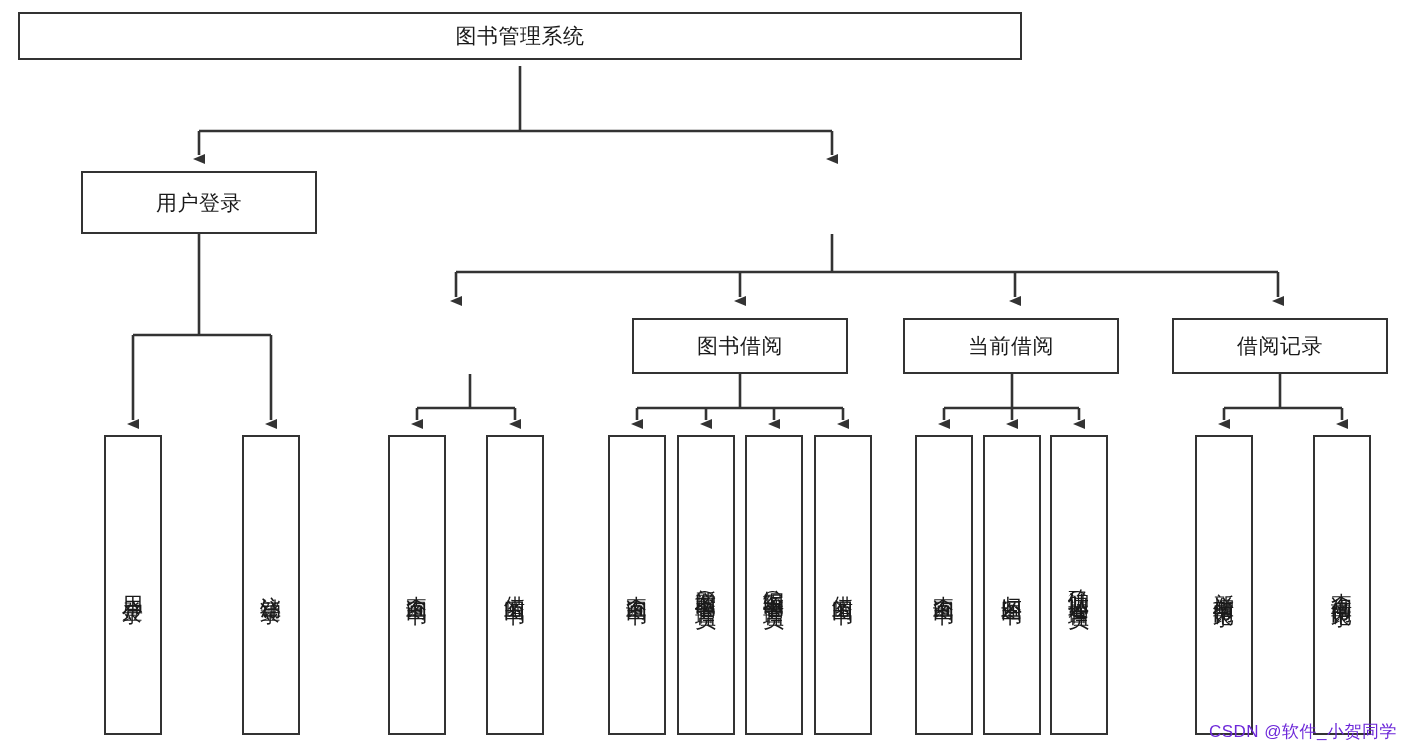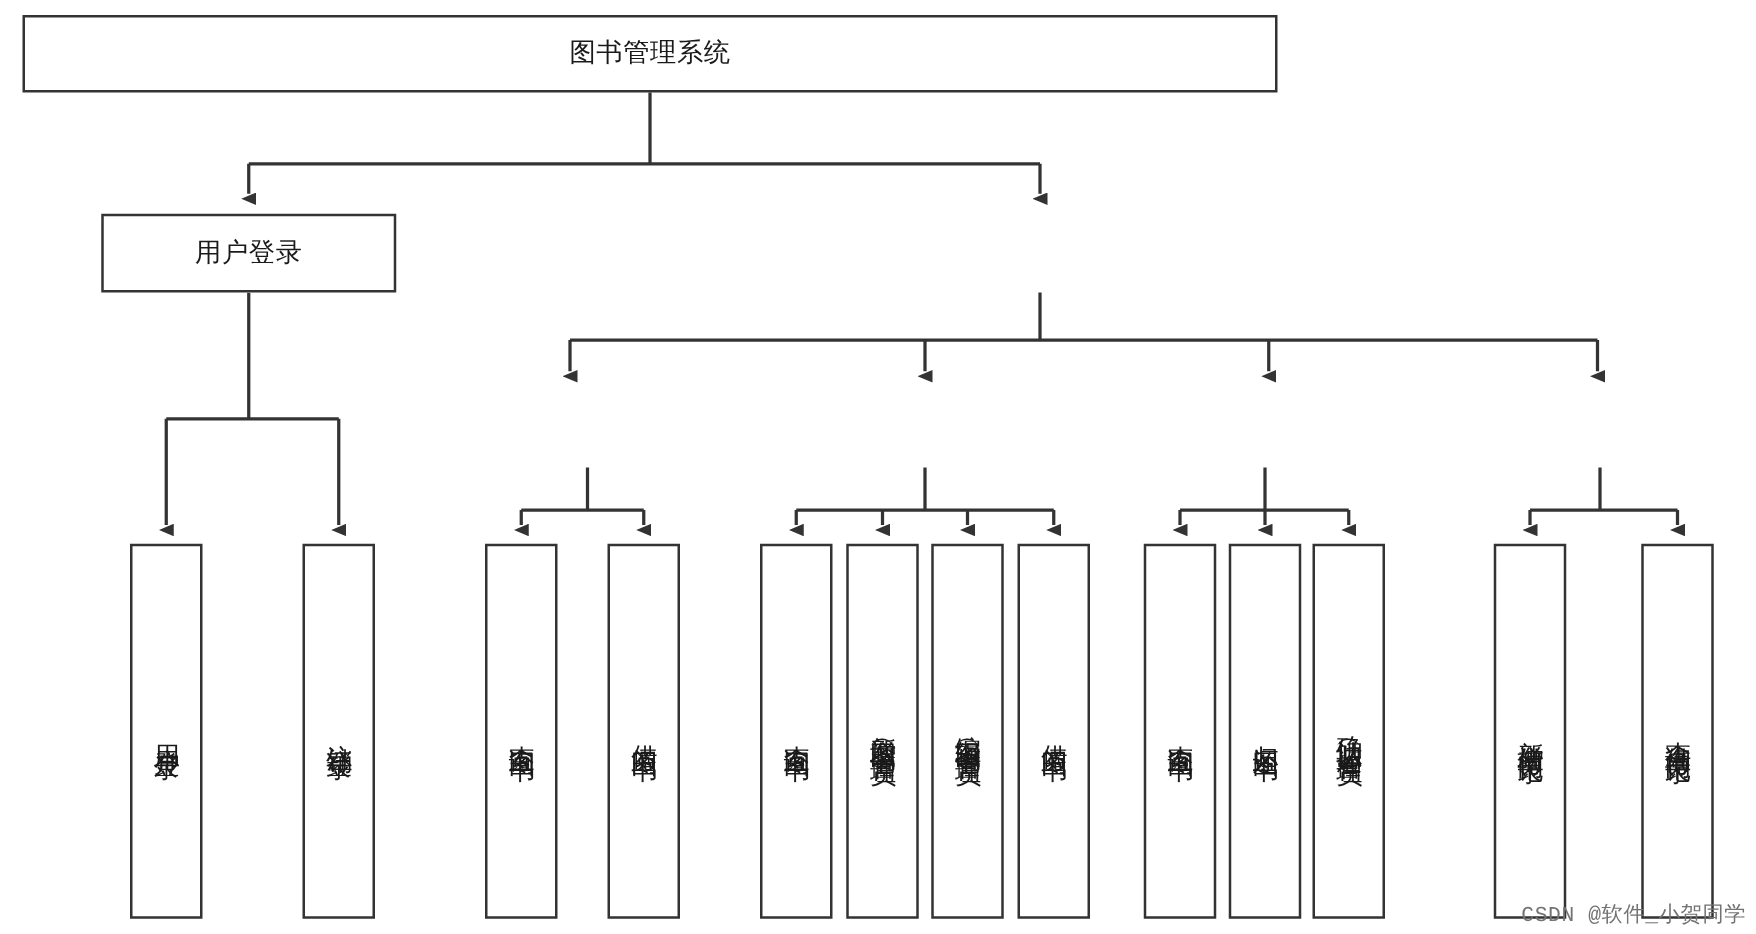--- a/index.html
+++ b/index.html
@@ -57,25 +57,24 @@
   }
   .node.vert .label {
     writing-mode: vertical-rl;
     text-orientation: upright;
   }
   #watermark {
     position: absolute;
     right: 8px;
     bottom: 4px;
     font-size: 17px;
-    color: #737373;
+    color: #6d28d9;
     letter-spacing: 0.5px;
     white-space: nowrap;
     user-select: none;
-    font-family: Liberation Mono, monospace;
   }
 </style>
 </head>
 <body>
 
 <div id="canvas">
 
   <svg class="wires" viewBox="0 0 1405 747" xmlns="http://www.w3.org/2000/svg">
     <defs>
       <marker id="arrow" markerWidth="10" markerHeight="12" refX="1" refY="6" orient="auto" markerUnits="userSpaceOnUse">
@@ -119,28 +118,37 @@
       <path d="M1012,408 L1012,420" marker-end="url(#arrow)"></path>
       <path d="M1079,408 L1079,420" marker-end="url(#arrow)"></path>
 
       <path d="M1280,374 L1280,408"></path>
       <path d="M1224,408 L1342,408"></path>
       <path d="M1224,408 L1224,420" marker-end="url(#arrow)"></path>
       <path d="M1342,408 L1342,420" marker-end="url(#arrow)"></path>
     </g>
   </svg>
 
-  <div class="node horiz" style="left:18px; top:12px; width:1004px; height:62px;">
+  <div class="node horiz" style="left:18px; top:12px; width:1004px; height:48px;">
     <span class="label">图书管理系统</span>
   </div>
 
   <div class="node horiz" style="left:81px; top:171px; width:236px; height:63px;">
     <span class="label">用户登录</span>
   </div>
 
+  <div class="node horiz" style="left:632px; top:318px; width:216px; height:56px;">
+    <span class="label">图书借阅</span>
+  </div>
+  <div class="node horiz" style="left:903px; top:318px; width:216px; height:56px;">
+    <span class="label">当前借阅</span>
+  </div>
+  <div class="node horiz" style="left:1172px; top:318px; width:216px; height:56px;">
+    <span class="label">借阅记录</span>
+  </div>
 
   <div class="node vert" style="left:104px; top:435px; width:58px; height:300px;">
     <span class="label">用户登录</span>
   </div>
   <div class="node vert" style="left:242px; top:435px; width:58px; height:300px;">
     <span class="label">注销登录</span>
   </div>
 
   <div class="node vert" style="left:388px; top:435px; width:58px; height:300px;">
     <span class="label">查询图书</span>

